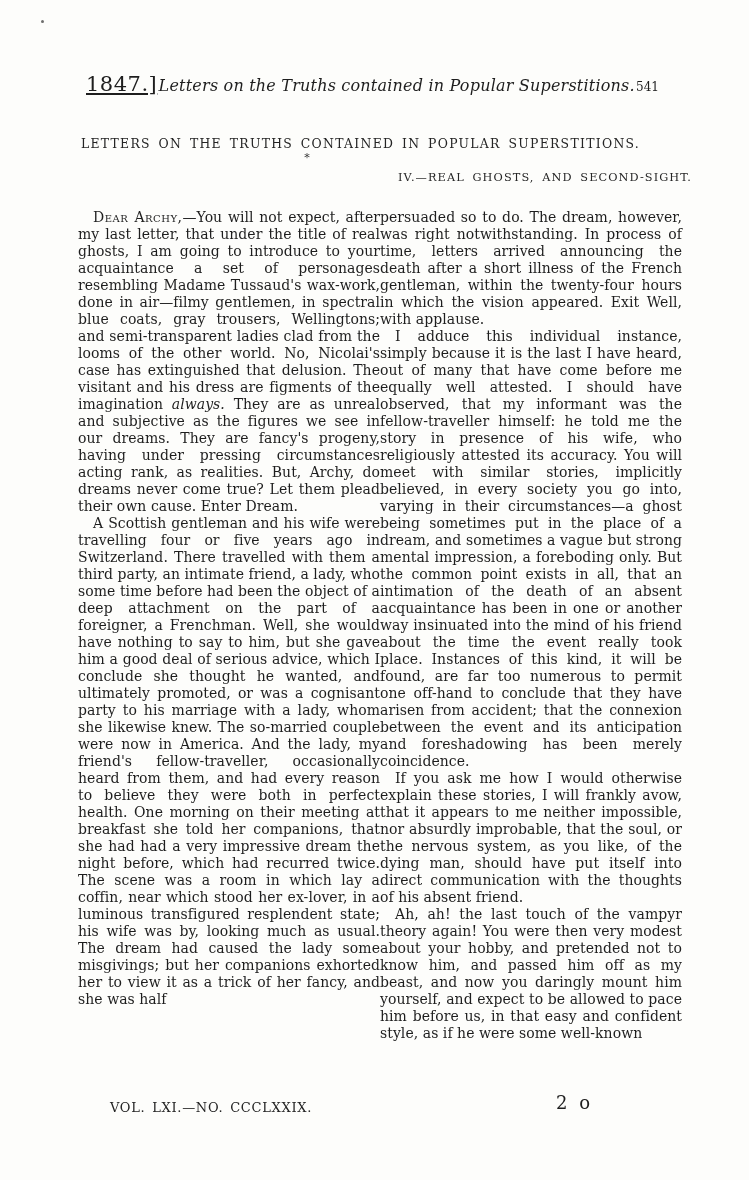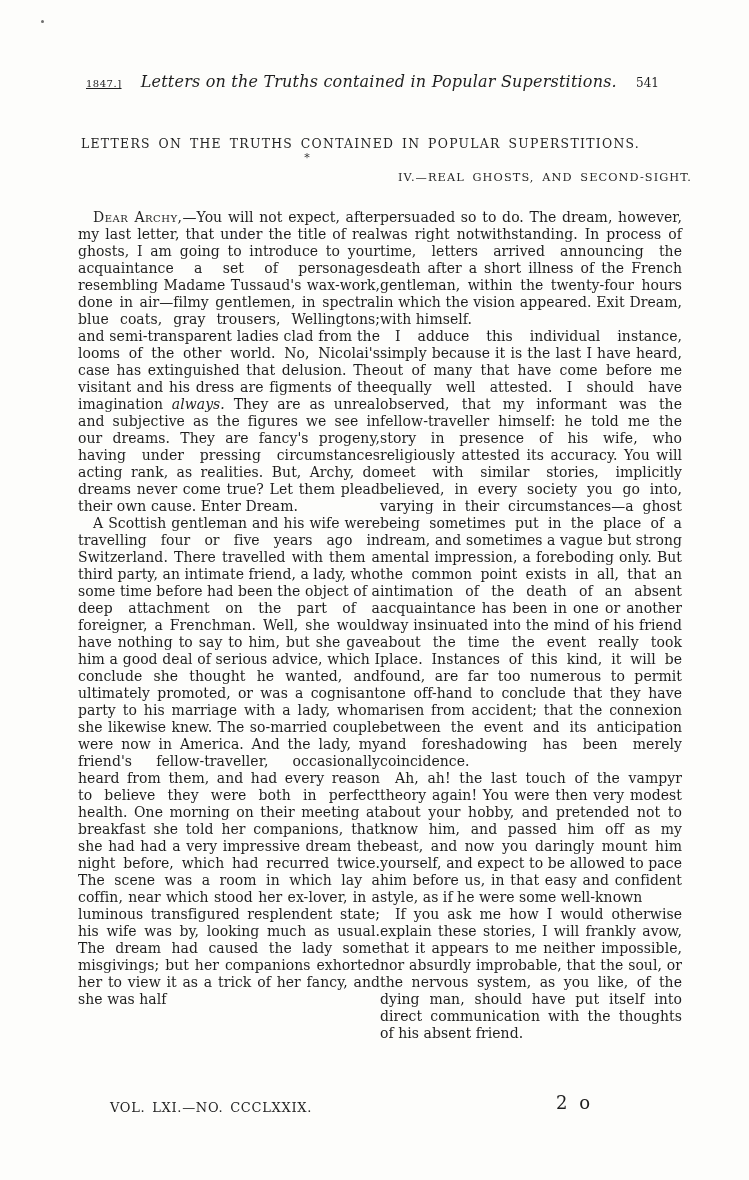--- a/index.html
+++ b/index.html
@@ -10,21 +10,21 @@
     -webkit-font-smoothing:antialiased;
   }
   .artifact-dot {
     position:absolute; left:41px; top:20px; width:3px; height:3px;
     border-radius:50%; background:#4a4a4a; opacity:.8;
   }
   .header {
     position:absolute; top:72px; left:86px; right:90px;
     display:flex; justify-content:space-between; align-items:baseline;
   }
-  .year { font-size:10px; letter-spacing:.5px;text-decoration:underline; }
+  .year { font-size:21px; letter-spacing:.5px;text-decoration:underline; }
   .running-title { font-style:italic; font-size:16px; letter-spacing:.2px; }
   .page-number { font-size:12px; }
   .article-title {
     position:absolute; top:136px; left:60px; right:88px; text-align:center;
     font-size:12.4px; letter-spacing:1.3px; word-spacing:2.5px; color:#242424;
   }
   .ornament {
     position:absolute; top:151px; left:0; right:135px; text-align:center;
     font-size:11px; color:#333;
   }
@@ -66,21 +66,21 @@
 <div class="article-title">LETTERS ON THE TRUTHS CONTAINED IN POPULAR SUPERSTITIONS.</div>
 <div class="ornament">*</div>
 <div class="section-heading">IV.—REAL GHOSTS, AND SECOND-SIGHT.</div>
 
 <div class="columns">
   <div class="column">
       <p class="para indent"><span class="lead">Dear Archy,</span>—You will not expect, after my last letter, that under the title of real ghosts, I am going to introduce to your acquaintance a set of personages resembling Madame Tussaud's wax-work, done in air—filmy gentlemen, in spectral blue coats, gray trousers, Wellingtons; and semi-transparent ladies clad from the looms of the other world. No, Nicolai's case has extinguished that delusion. The visitant and his dress are figments of the imagination <i>always.</i> They are as unreal and subjective as the figures we see in our dreams. They are fancy's progeny, having under pressing circumstances acting rank, as realities. But, Archy, do dreams never come true? Let them plead their own cause. Enter Dream.</p>
       <p class="para indent">A Scottish gentleman and his wife were travelling four or five years ago in Switzerland. There travelled with them a third party, an intimate friend, a lady, who some time before had been the object of a deep attachment on the part of a foreigner, a Frenchman. Well, she would have nothing to say to him, but she gave him a good deal of serious advice, which I conclude she thought he wanted, and ultimately promoted, or was a cognisant party to his marriage with a lady, whom she likewise knew. The so-married couple were now in America. And the lady, my friend's fellow-traveller, occasionally heard from them, and had every reason to believe they were both in perfect health. One morning on their meeting at breakfast she told her companions, that she had had a very impressive dream the night before, which had recurred twice. The scene was a room in which lay a coffin, near which stood her ex-lover, in a luminous transfigured resplendent state; his wife was by, looking much as usual. The dream had caused the lady some misgivings; but her companions exhorted her to view it as a trick of her fancy, and she was half</p>
     </div>
   <div class="column">
-      <p class="para">persuaded so to do. The dream, however, was right notwithstanding. In process of time, letters arrived announcing the death after a short illness of the French gentleman, within the twenty-four hours in which the vision appeared. Exit Dream, with himself.</p>
+      <p class="para">persuaded so to do. The dream, however, was right notwithstanding. In process of time, letters arrived announcing the death after a short illness of the French gentleman, within the twenty-four hours in which the vision appeared. Exit Well, with applause.</p>
       <p class="para indent">I adduce this individual instance, simply because it is the last I have heard, out of many that have come before me equally well attested. I should have observed, that my informant was the fellow-traveller himself: he told me the story in presence of his wife, who religiously attested its accuracy. You will meet with similar stories, implicitly believed, in every society you go into, varying in their circumstances—a ghost being sometimes put in the place of a dream, and sometimes a vague but strong mental impression, a foreboding only. But the common point exists in all, that an intimation of the death of an absent acquaintance has been in one or another way insinuated into the mind of his friend about the time the event really took place. Instances of this kind, it will be found, are far too numerous to permit one off-hand to conclude that they have arisen from accident; that the connexion between the event and its anticipation and foreshadowing has been merely coincidence.</p>
+      <p class="para indent">If you ask me how I would otherwise explain these stories, I will frankly avow, that it appears to me neither impossible, nor absurdly improbable, that the soul, or the nervous system, as you like, of the dying man, should have put itself into direct communication with the thoughts of his absent friend.</p>
       <p class="para indent">Ah, ah! the last touch of the vampyr theory again! You were then very modest about your hobby, and pretended not to know him, and passed him off as my beast, and now you daringly mount him yourself, and expect to be allowed to pace him before us, in that easy and confident style, as if he were some well-known</p>
-      <p class="para indent">If you ask me how I would otherwise explain these stories, I will frankly avow, that it appears to me neither impossible, nor absurdly improbable, that the soul, or the nervous system, as you like, of the dying man, should have put itself into direct communication with the thoughts of his absent friend.</p>
     </div>
 </div>
 
 <div class="footer-volume">VOL. LXI.—NO. CCCLXXIX.</div>
 <div class="footer-signature">2 o</div>
 
 </body></html>

